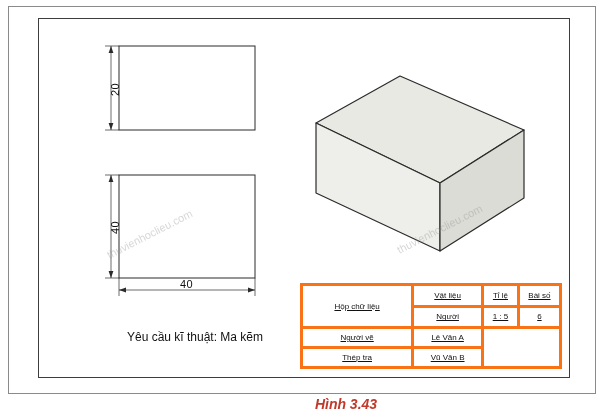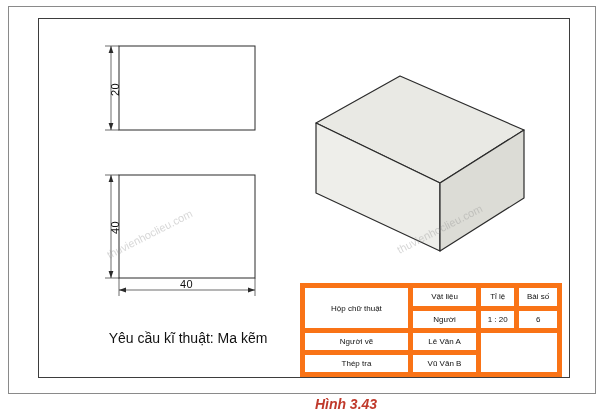--- a/index.html
+++ b/index.html
@@ -47,24 +47,24 @@
     font-size: 11px;
     color: #111;
     letter-spacing: 0.3px;
   }
   .dimtext.vert {
     transform: rotate(-90deg);
     transform-origin: left top;
   }
   .note {
     position: absolute;
-    left: 88px;
+    left: 95px;
     top: 330px;
     width: 200px;
-    font-size: 14px;
+    font-size: 12px;
     color: #111;
     text-align: center;
   }
   .caption {
     position: absolute;
     left: 0;
     top: 396px;
     width: 608px;
     text-align: center;
     font-size: 14px;
@@ -78,26 +78,27 @@
     position: absolute;
     left: 300px;
     top: 283px;
     width: 262px;
     border-collapse: collapse;
     font-size: 8px;
     color: #111;
     background: #fff;
   }
   .titleblock td {
-    border: 5px solid #f97316;
+    border: 3px solid #f97316;
     padding: 2px 3px;
     height: 13px;
     vertical-align: middle;
     white-space: nowrap;
     overflow: hidden;
+    text-decoration: underline;
   }
   .tb-name {
     text-align: center;
   }
   .tb-center {
     text-align: center;
   }
   .tb-left {
     text-align: center;
   }
@@ -172,28 +173,28 @@
   <div class="dimtext" style="left:180px; top:278px;">40</div>
 
   <div class="note">Yêu cầu kĩ thuật: Ma kẽm</div>
 
   <div class="watermark wm1">thuvienhoclieu.com</div>
   <div class="watermark wm2">thuvienhoclieu.com</div>
 
   <table class="titleblock">
     <tbody>
         <tr>
-      <td class="tb-name" rowspan="2" style="width:128px; height:36px;">Hộp chữ thuật</td>
+      <td class="tb-name" rowspan="2" style="width:128px; height:36px;">Hộp chữ liệu</td>
       <td class="tb-center" style="width:48px;">Vật liệu</td>
       <td class="tb-center" style="width:32px;">Tỉ lệ</td>
       <td class="tb-center" style="width:38px;">Bài số</td>
     </tr>
     <tr>
       <td class="tb-center">Người</td>
-      <td class="tb-center">1 : 20</td>
+      <td class="tb-center">1 : 5</td>
       <td class="tb-center">6</td>
     </tr>
     <tr>
       <td class="tb-left" style="width:55px;">Người vẽ</td>
       <td class="tb-left" style="width:73px;">Lê Văn A</td>
       <td colspan="2" rowspan="2"></td>
     </tr>
     <tr>
       <td class="tb-left">Thép tra</td>
       <td class="tb-left">Vũ Văn B</td>

